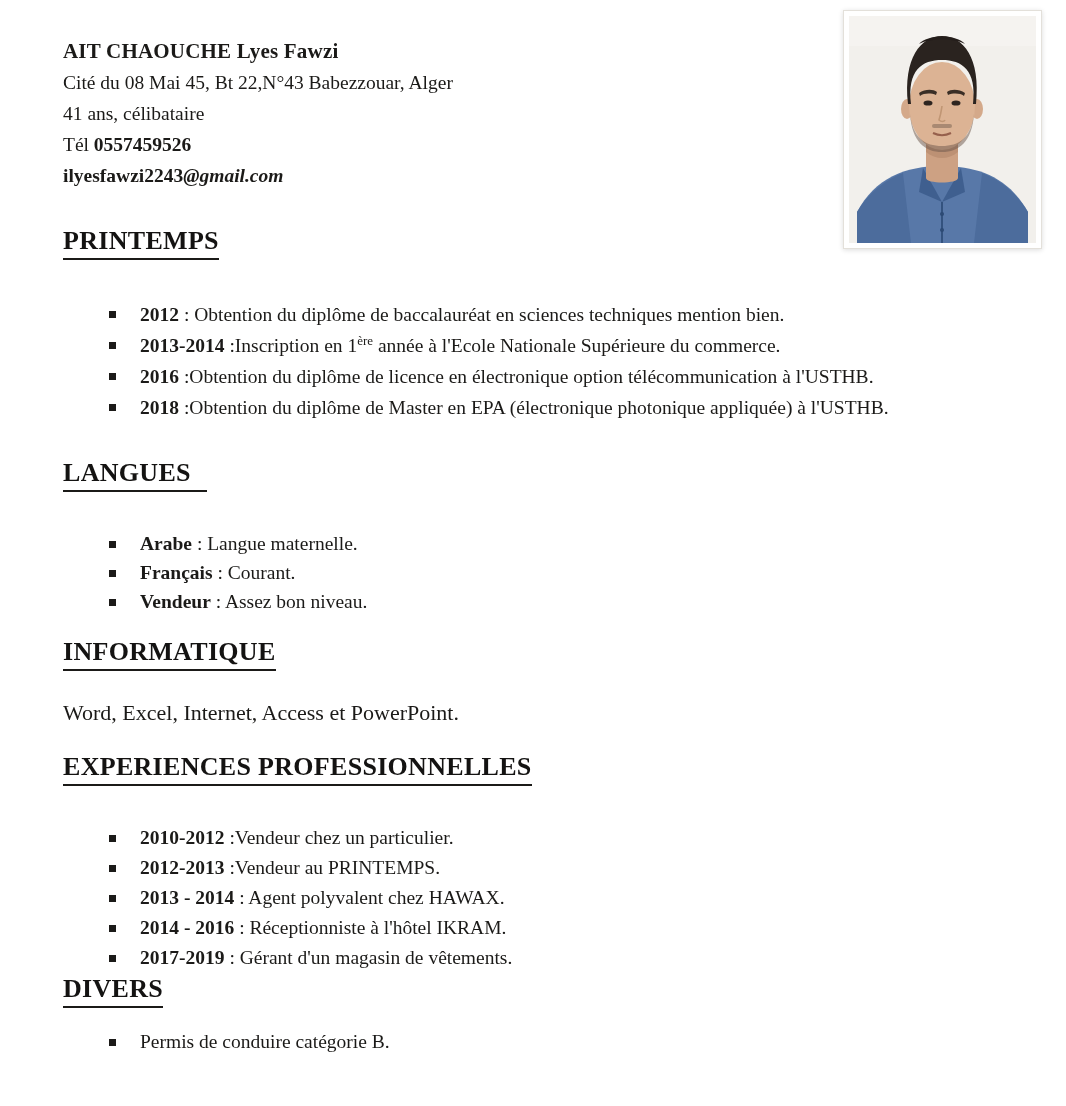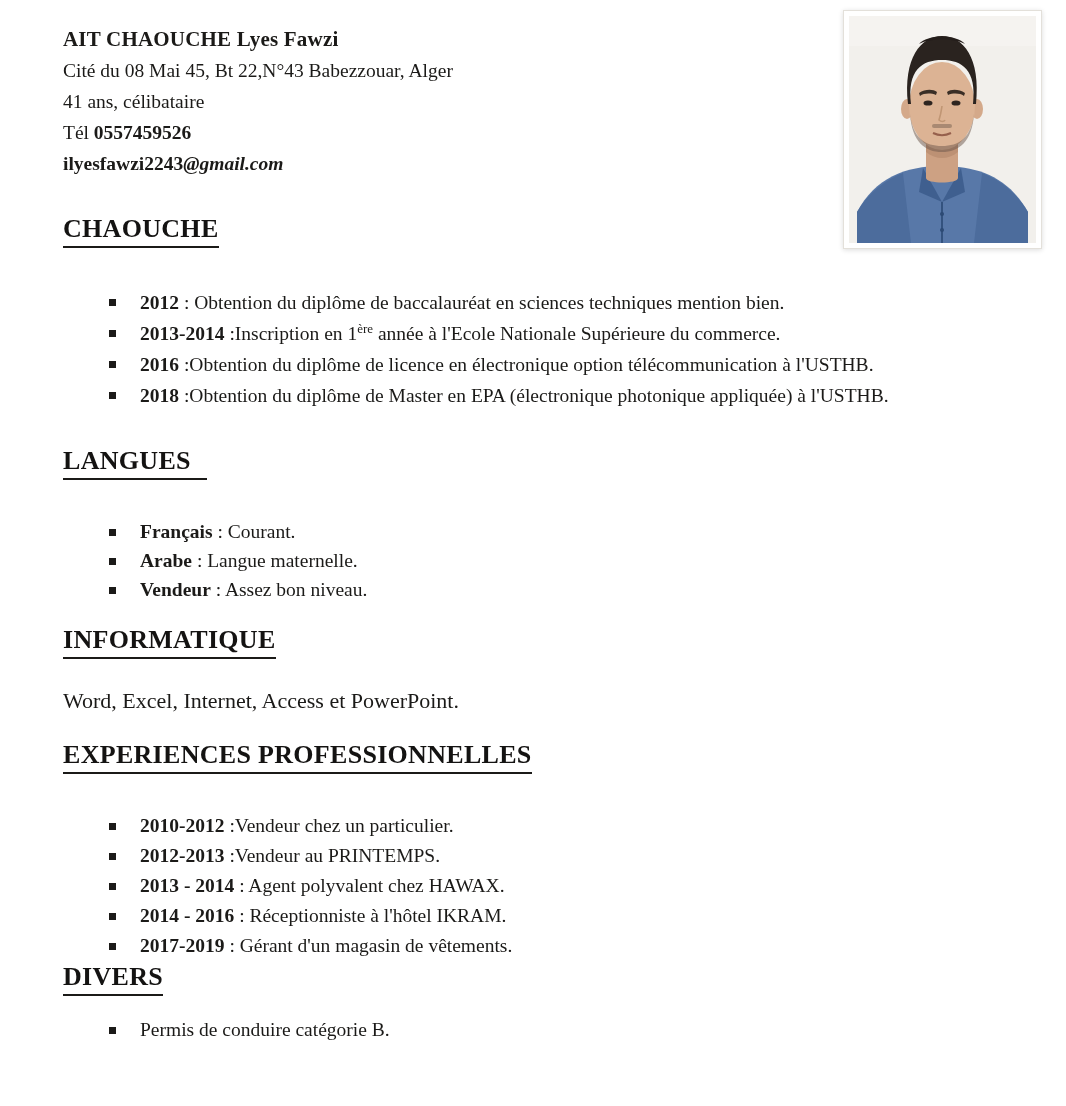--- a/index.html
+++ b/index.html
@@ -9,21 +9,21 @@
     height: 1106px;
     background: #ffffff;
     font-family: "Liberation Serif", "DejaVu Serif", serif;
     color: #1b1a18;
     overflow: hidden;
     box-sizing: border-box;
   }
   .content {
     display: flex;
     flex-direction: column;
-    padding: 24px 62px 0 63px;
+    padding: 36px 62px 0 63px;
     box-sizing: border-box;
     justify-content: space-between;
   }
   
   .hdr-line { font-size: 19.5px; line-height: 31px; white-space: nowrap; }
   .hdr-name { font-size: 21px; font-weight: bold; letter-spacing: 0.2px; }
   .bold { font-weight: bold; }
   .bold-italic { font-weight: bold; font-style: italic; }
   
   .sec-heading { line-height: 28px; }
@@ -92,32 +92,32 @@
   <div class="content">
 
     <div>
       <div class="hdr-line hdr-name">AIT CHAOUCHE Lyes Fawzi</div>
       <div class="hdr-line">Cité du 08 Mai 45, Bt 22,N°43 Babezzouar, Alger</div>
       <div class="hdr-line">41 ans, célibataire</div>
       <div class="hdr-line"><span>Tél </span><span class="bold">0557459526</span></div>
       <div class="hdr-line"><span class="bold">ilyesfawzi2243</span><span class="bold-italic">@gmail.com</span></div>
     </div>
 
-    <div class="sec-heading mt-h1"><span>CHAOUCHE</span></div>
+    <div class="sec-heading mt-h1"><span>PRINTEMPS</span></div>
     <div class="blist mt-list-formation">
       <div class="li lh31"><span class="marker"></span><span class="bold">2012</span><span> : </span><span>Obtention du diplôme de baccalauréat en sciences techniques mention bien.</span></div>
       <div class="li lh31"><span class="marker"></span><span class="bold">2013-2014</span><span> :</span><span>Inscription en 1</span><sup>ère</sup><span> année à l'Ecole Nationale Supérieure du commerce.</span></div>
       <div class="li lh31 just"><span class="marker"></span><span class="bold">2016</span><span> :</span><span>Obtention du diplôme de licence en électronique option télécommunication à l'USTHB.</span></div>
       <div class="li lh31 just"><span class="marker"></span><span class="bold">2018</span><span> :</span><span>Obtention du diplôme de Master en EPA (électronique photonique appliquée) à l'USTHB.</span></div>
     </div>
 
     <div class="sec-heading pad-underline mt-h-langues"><span>LANGUES</span></div>
     <div class="blist mt-list-langues">
+      <div class="li lh29"><span class="marker"></span><span class="bold">Arabe</span><span> : </span><span>Langue maternelle.</span></div>
       <div class="li lh29"><span class="marker"></span><span class="bold">Français</span><span> : </span><span>Courant.</span></div>
-      <div class="li lh29"><span class="marker"></span><span class="bold">Arabe</span><span> : </span><span>Langue maternelle.</span></div>
       <div class="li lh29"><span class="marker"></span><span class="bold">Vendeur</span><span> : </span><span>Assez bon niveau.</span></div>
     </div>
 
     <div class="sec-heading mt-h-informatique"><span>INFORMATIQUE</span></div>
     <div class="para mt-para">Word, Excel, Internet, Access et PowerPoint.</div>
 
     <div class="sec-heading mt-h-exp"><span>EXPERIENCES PROFESSIONNELLES</span></div>
     <div class="blist mt-list-exp">
       <div class="li lh30"><span class="marker"></span><span class="bold">2010-2012</span><span> :</span><span>Vendeur chez un particulier.</span></div>
       <div class="li lh30"><span class="marker"></span><span class="bold">2012-2013</span><span> :</span><span>Vendeur au PRINTEMPS.</span></div>

